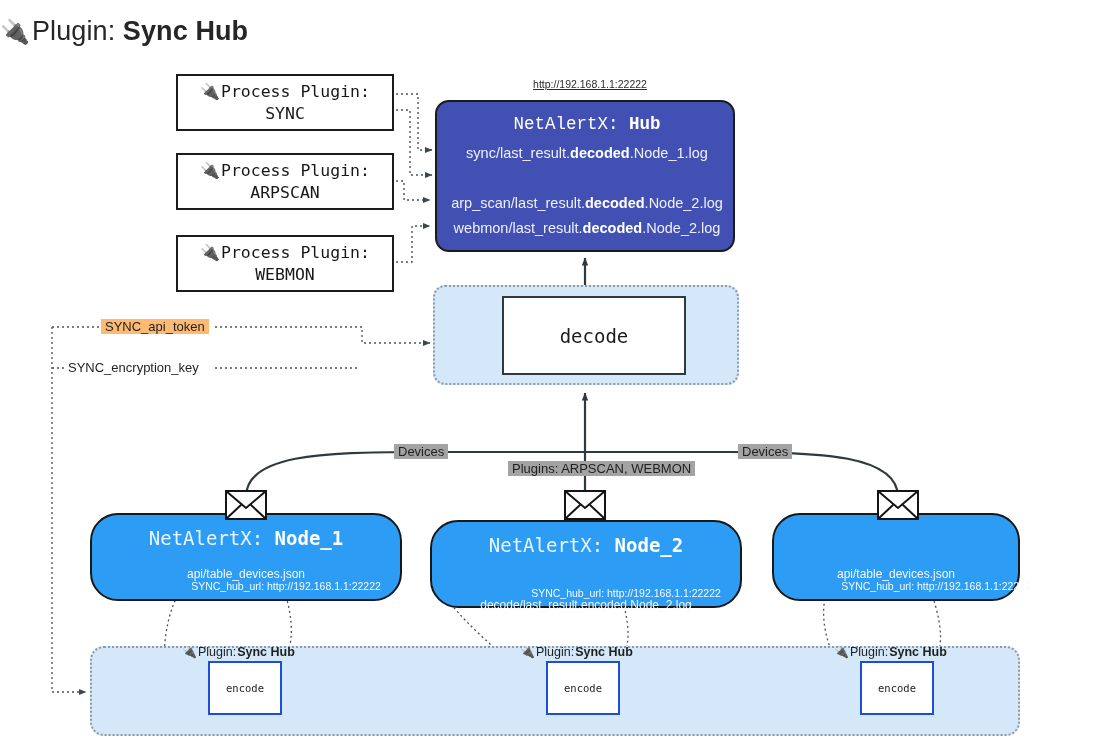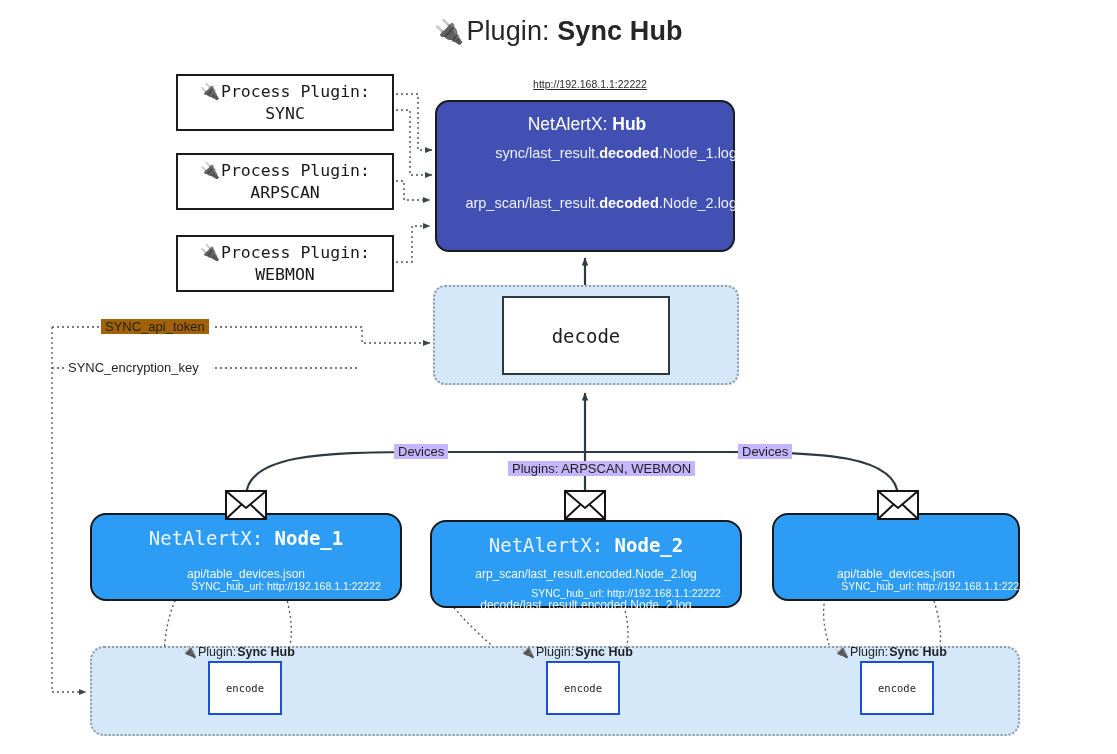--- a/index.html
+++ b/index.html
@@ -2,21 +2,21 @@
 <html><head>
 <meta charset="utf-8">
 <style>
   html,body{margin:0;padding:0;background:#ffffff;}
   body{width:1117px;height:754px;position:relative;overflow:hidden;
        font-family:"Liberation Sans","DejaVu Sans",sans-serif;color:#1f1f1f;}
 
   .abs{position:absolute;}
 
   
-  #page-title{left:0;top:16px;width:1117px;text-align:center;font-size:27px;color:#262626;
+  #page-title{left:0;top:16px;width:1117px;text-align:left;font-size:27px;color:#262626;
               letter-spacing:.1px;}
   #page-title .pl{font-size:24px;margin-right:2px;}
   #page-title .b{font-weight:bold;}
 
   
   #hub-url{left:435px;top:78px;width:310px;text-align:center;font-size:10.5px;color:#2b2b2b;text-decoration:underline;}
 
   
   .proc-box{width:218px;height:57px;border:2px solid #1b1b1b;background:#fff;
             box-sizing:border-box;display:flex;flex-direction:column;justify-content:center;
@@ -26,39 +26,39 @@
   .proc-box .pl{font-family:"DejaVu Sans",sans-serif;font-size:16px;}
   #proc-1{left:176px;top:74px;}
   #proc-2{left:176px;top:153px;}
   #proc-3{left:176px;top:235px;}
 
   
   #hub-box{left:435px;top:100px;width:300px;height:152px;background:#4150b2;
            border:2px solid #1b1b1b;border-radius:14px;box-sizing:border-box;
            box-shadow:0 0 0 0 transparent;}
   #hub-title{position:absolute;left:0;top:12px;width:300px;text-align:center;
-             font-family:Liberation Sans, sans-serif;
+             font-family:Liberation Mono, monospace;
              font-size:17.5px;color:#ffffff;}
   #hub-title .b{font-weight:bold;}
-  .hub-line{position:absolute;left:0;width:300px;text-align:right;font-size:14.5px;
+  .hub-line{position:absolute;left:0;width:300px;text-align:center;font-size:14.5px;
             color:#eef0fb;white-space:nowrap;}
   .hub-line b{color:#ffffff;font-weight:bold;}
   #hl0{top:43px;} #hl1{top:68px;} #hl2{top:93px;} #hl3{top:118px;}
 
   
   #decode-wrap{left:433px;top:285px;width:306px;height:100px;background:#d4e8fa;
                border:2px dotted #8e9aa4;border-radius:12px;box-sizing:border-box;}
-  #decode-box{left:502px;top:296px;width:168px;height:79px;background:#ffffff;
+  #decode-box{left:502px;top:296px;width:184px;height:79px;background:#ffffff;
               border:2px solid #2f3a40;box-sizing:border-box;display:flex;
               align-items:center;justify-content:center;
               font-family:"DejaVu Sans Mono","Liberation Mono",monospace;
               font-size:19px;color:#1c1c1c;}
 
   
-  .node{height:88px;background:#2d9cf5;border:2.5px solid #17181a;border-radius:16px;
+  .node{height:88px;background:#2d9cf5;border:2.5px solid #17181a;border-radius:28px;
         box-sizing:border-box;}
   #node1{left:90px;top:513px;width:312px;}
   #node2{left:430px;top:520px;width:312px;}
   #node3{left:772px;top:513px;width:248px;}
   .node-title{position:absolute;left:0;top:12px;width:100%;text-align:center;
               font-family:"DejaVu Sans Mono","Liberation Mono",monospace;
               font-size:19px;color:#eaf4fe;}
   .node-title .b{font-weight:bold;color:#ffffff;}
   .node-line{position:absolute;left:0;width:100%;text-align:center;font-size:12px;
              color:#f2f8fe;white-space:nowrap;}
@@ -74,25 +74,25 @@
            font-family:"DejaVu Sans Mono","Liberation Mono",monospace;
            font-size:10.5px;color:#1c1c1c;}
   #enc1{left:208px;top:661px;} #enc2{left:546px;top:661px;} #enc3{left:860px;top:661px;}
   .enc-label{font-size:12.5px;color:#1f1f1f;white-space:nowrap;display:flex;
              align-items:center;gap:1px;}
   .enc-label .b{font-weight:bold;}
   .enc-label .pl{font-size:12px;}
   #encl1{left:182px;top:645px;} #encl2{left:520px;top:645px;} #encl3{left:834px;top:645px;}
 
   
-  .edge-label{font-size:13px;color:#1f1f1f;background:#c4b5fd;padding:0 4px;white-space:nowrap;}
+  .edge-label{font-size:13px;color:#1f1f1f;background:#a3a3a3;padding:0 4px;white-space:nowrap;}
   #lbl-dev-l{left:394px;top:444px;}
   #lbl-dev-r{left:738px;top:444px;}
   #lbl-plugins{left:508px;top:461px;}
-  #lbl-token{left:101px;top:319px;background:#a16207;}
+  #lbl-token{left:101px;top:319px;background:#fdba74;}
   #lbl-key{left:64px;top:360px;background:#fff;}
 
   svg.layer{position:absolute;left:0;top:0;width:1117px;height:754px;overflow:visible;}
   #svg-under{z-index:0;}
   #svg-over{z-index:5;pointer-events:none;}
   .abs.z1{z-index:2;}
   .abs.z3{z-index:4;}
 </style>
 </head>
 <body>
@@ -175,41 +175,41 @@
       <span>Process Plugin:</span>
     </div>
   <div>WEBMON</div>
 </div>
 
 <div class="abs z1" id="hub-box">
   <div id="hub-title"><span>NetAlertX: </span><span class="b">Hub</span></div>
 
   <div class="hub-line" id="hl0"><span>sync/last_result.</span><b>decoded</b><span>.Node_1.log</span></div>
   <div class="hub-line" id="hl2"><span>arp_scan/last_result.</span><b>decoded</b><span>.Node_2.log</span></div>
+  <div class="hub-line" id="hl3"><span>webmon/last_result.</span><b>decoded</b><span>.Node_2.log</span></div>
 </div>
 
 <div class="abs z1" id="decode-wrap"></div>
 <div class="abs z3" id="decode-box">decode</div>
 
 <div class="abs z3 edge-label" id="lbl-token">SYNC_api_token</div>
 <div class="abs z3 edge-label" id="lbl-key">SYNC_encryption_key</div>
 
 <div class="abs z3 edge-label" id="lbl-dev-l">Devices</div>
 <div class="abs z3 edge-label" id="lbl-dev-r">Devices</div>
 <div class="abs z3 edge-label" id="lbl-plugins">Plugins: ARPSCAN, WEBMON</div>
 
 <div class="abs z1 node" id="node1">
   <div class="node-title"><span>NetAlertX: </span><span class="b">Node_1</span></div>
   <div class="node-line n1l">api/table_devices.json</div>
   <div class="node-url">SYNC_hub_url: http://192.168.1.1:22222</div>
 </div>
 
 <div class="abs z1 node" id="node2">
   <div class="node-title"><span>NetAlertX: </span><span class="b">Node_2</span></div>
-  <div class="node-line n2l-a">arp_scan/last_result.encoded.Node_2.log</div>
   <div class="node-line n2l-b">decode/last_result.encoded.Node_2.log</div>
   <div class="node-url">SYNC_hub_url: http://192.168.1.1:22222</div>
 </div>
 
 <div class="abs z1 node" id="node3">
   <div class="node-line n3l">api/table_devices.json</div>
   <div class="node-url">SYNC_hub_url: http://192.168.1.1:22222</div>
 </div>
 
 <div class="abs z1" id="encode-wrap"></div>

